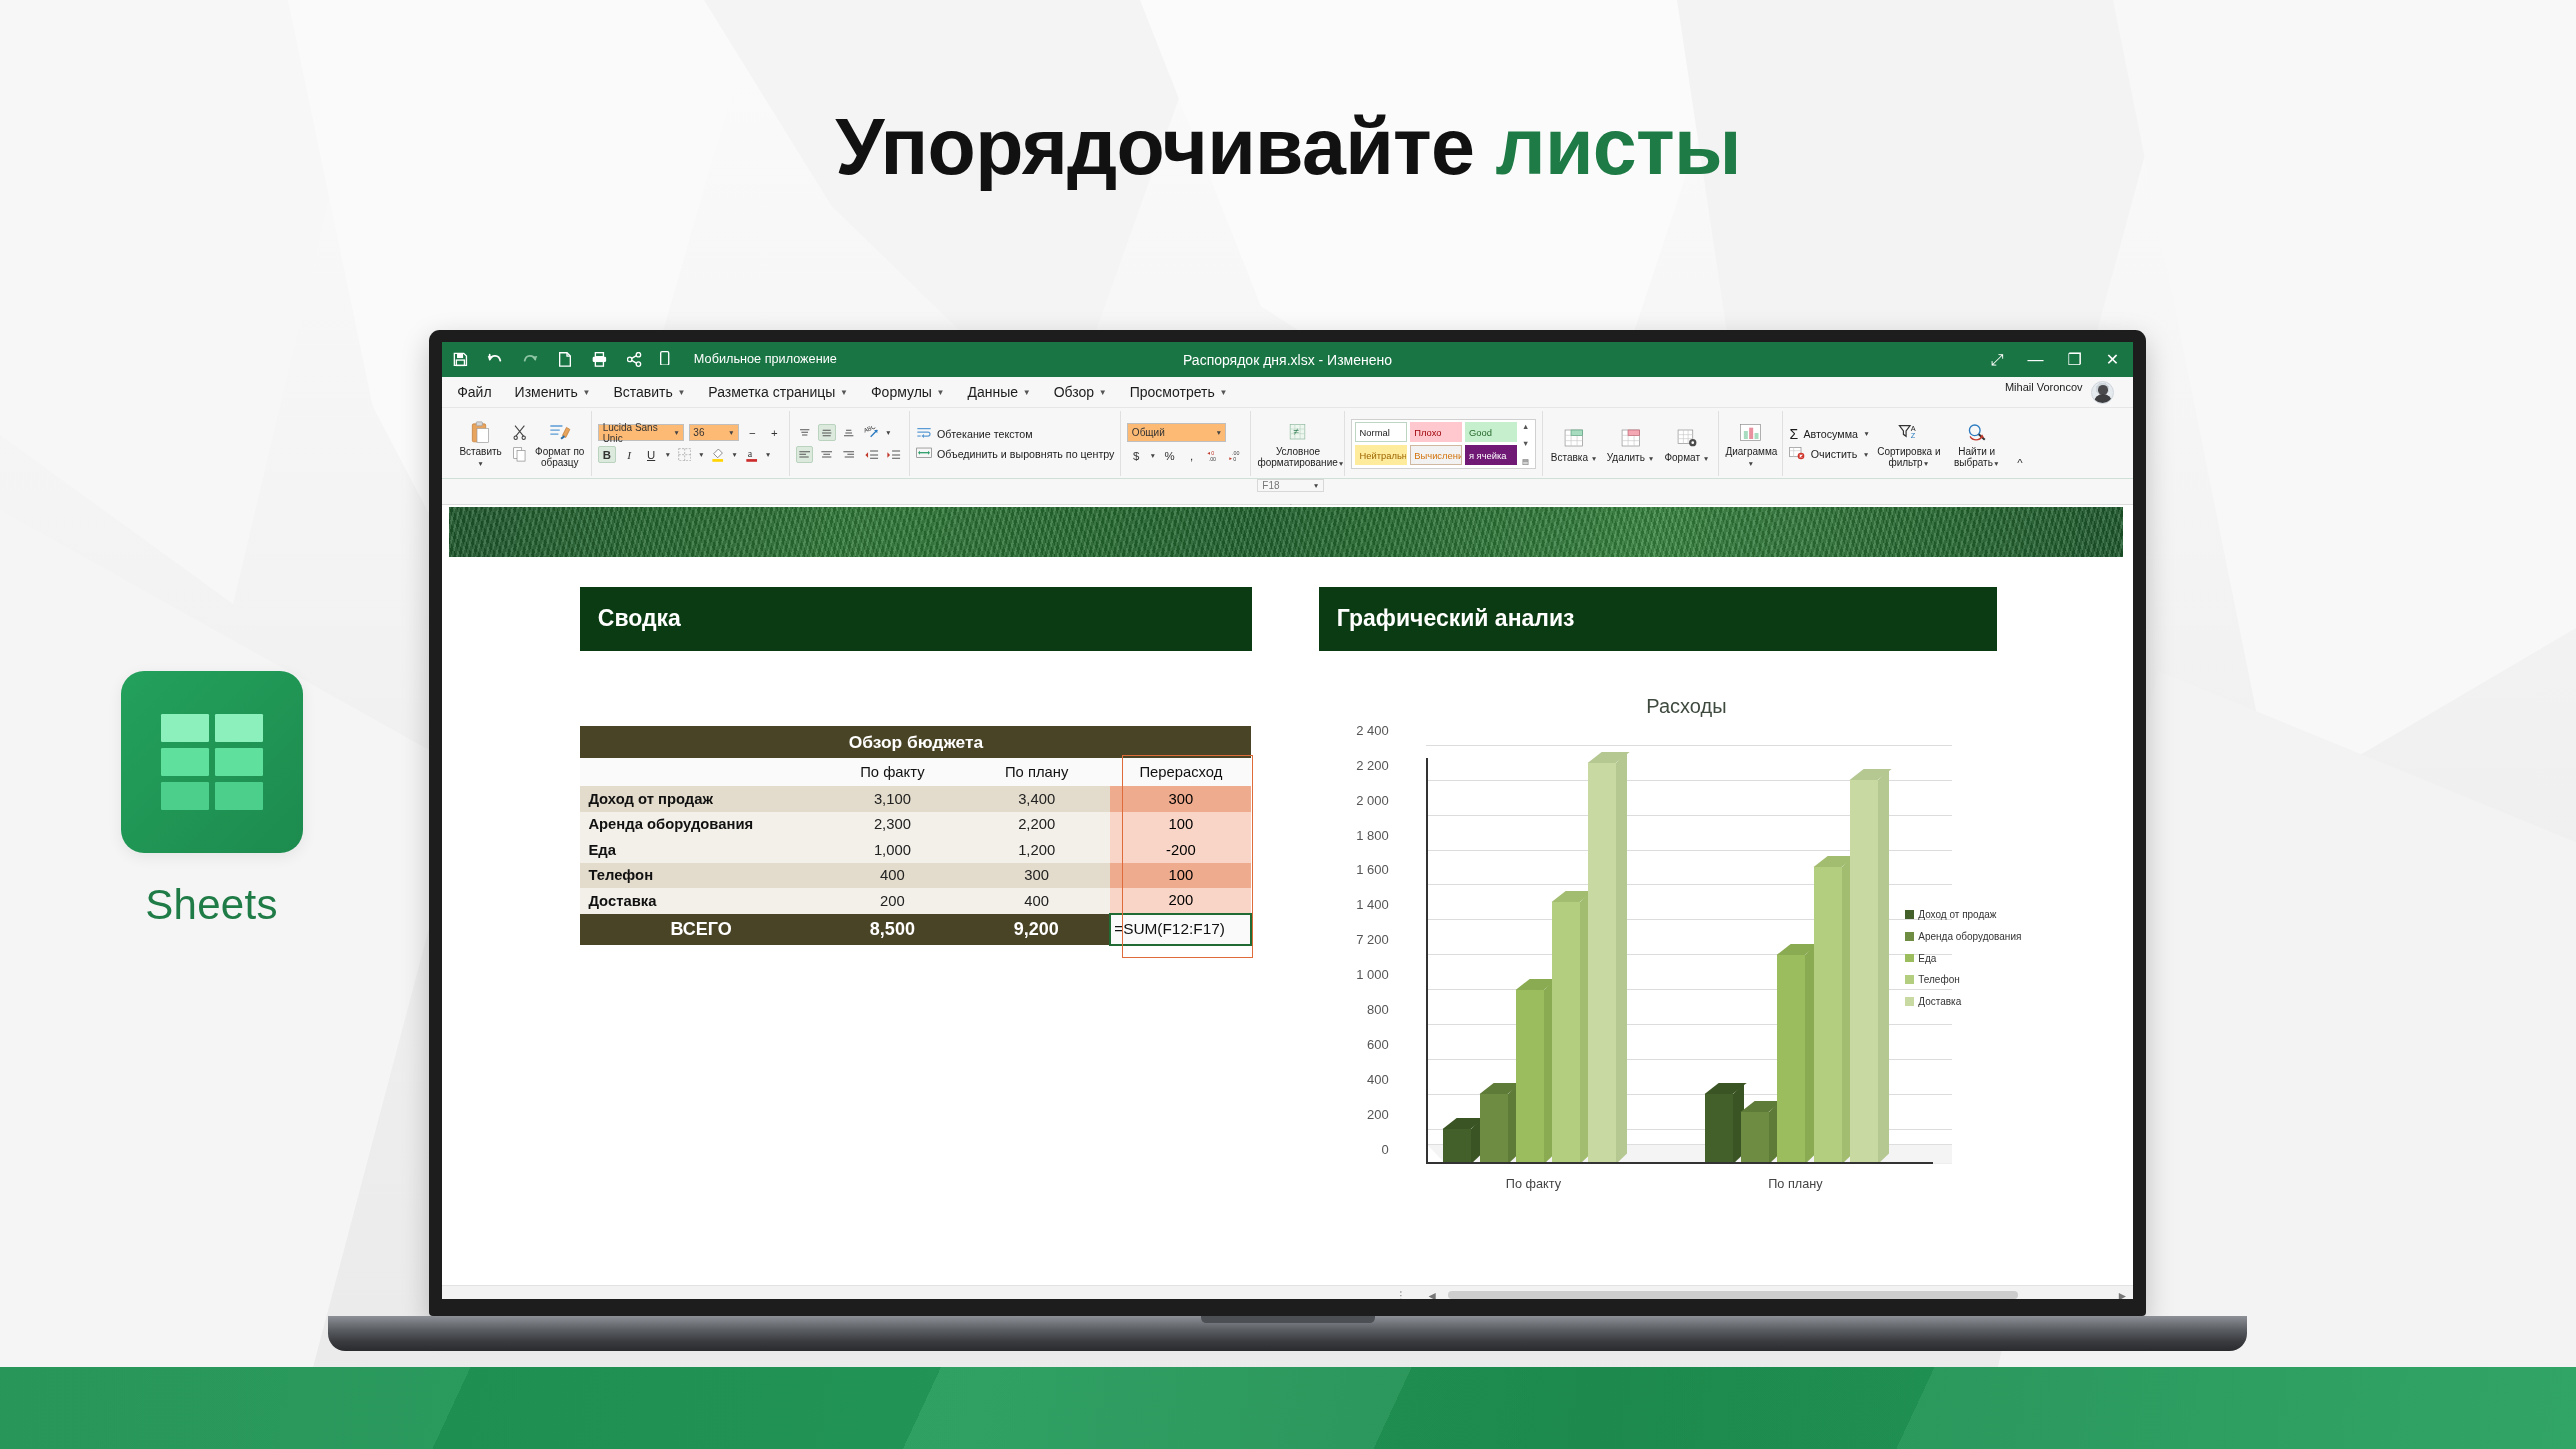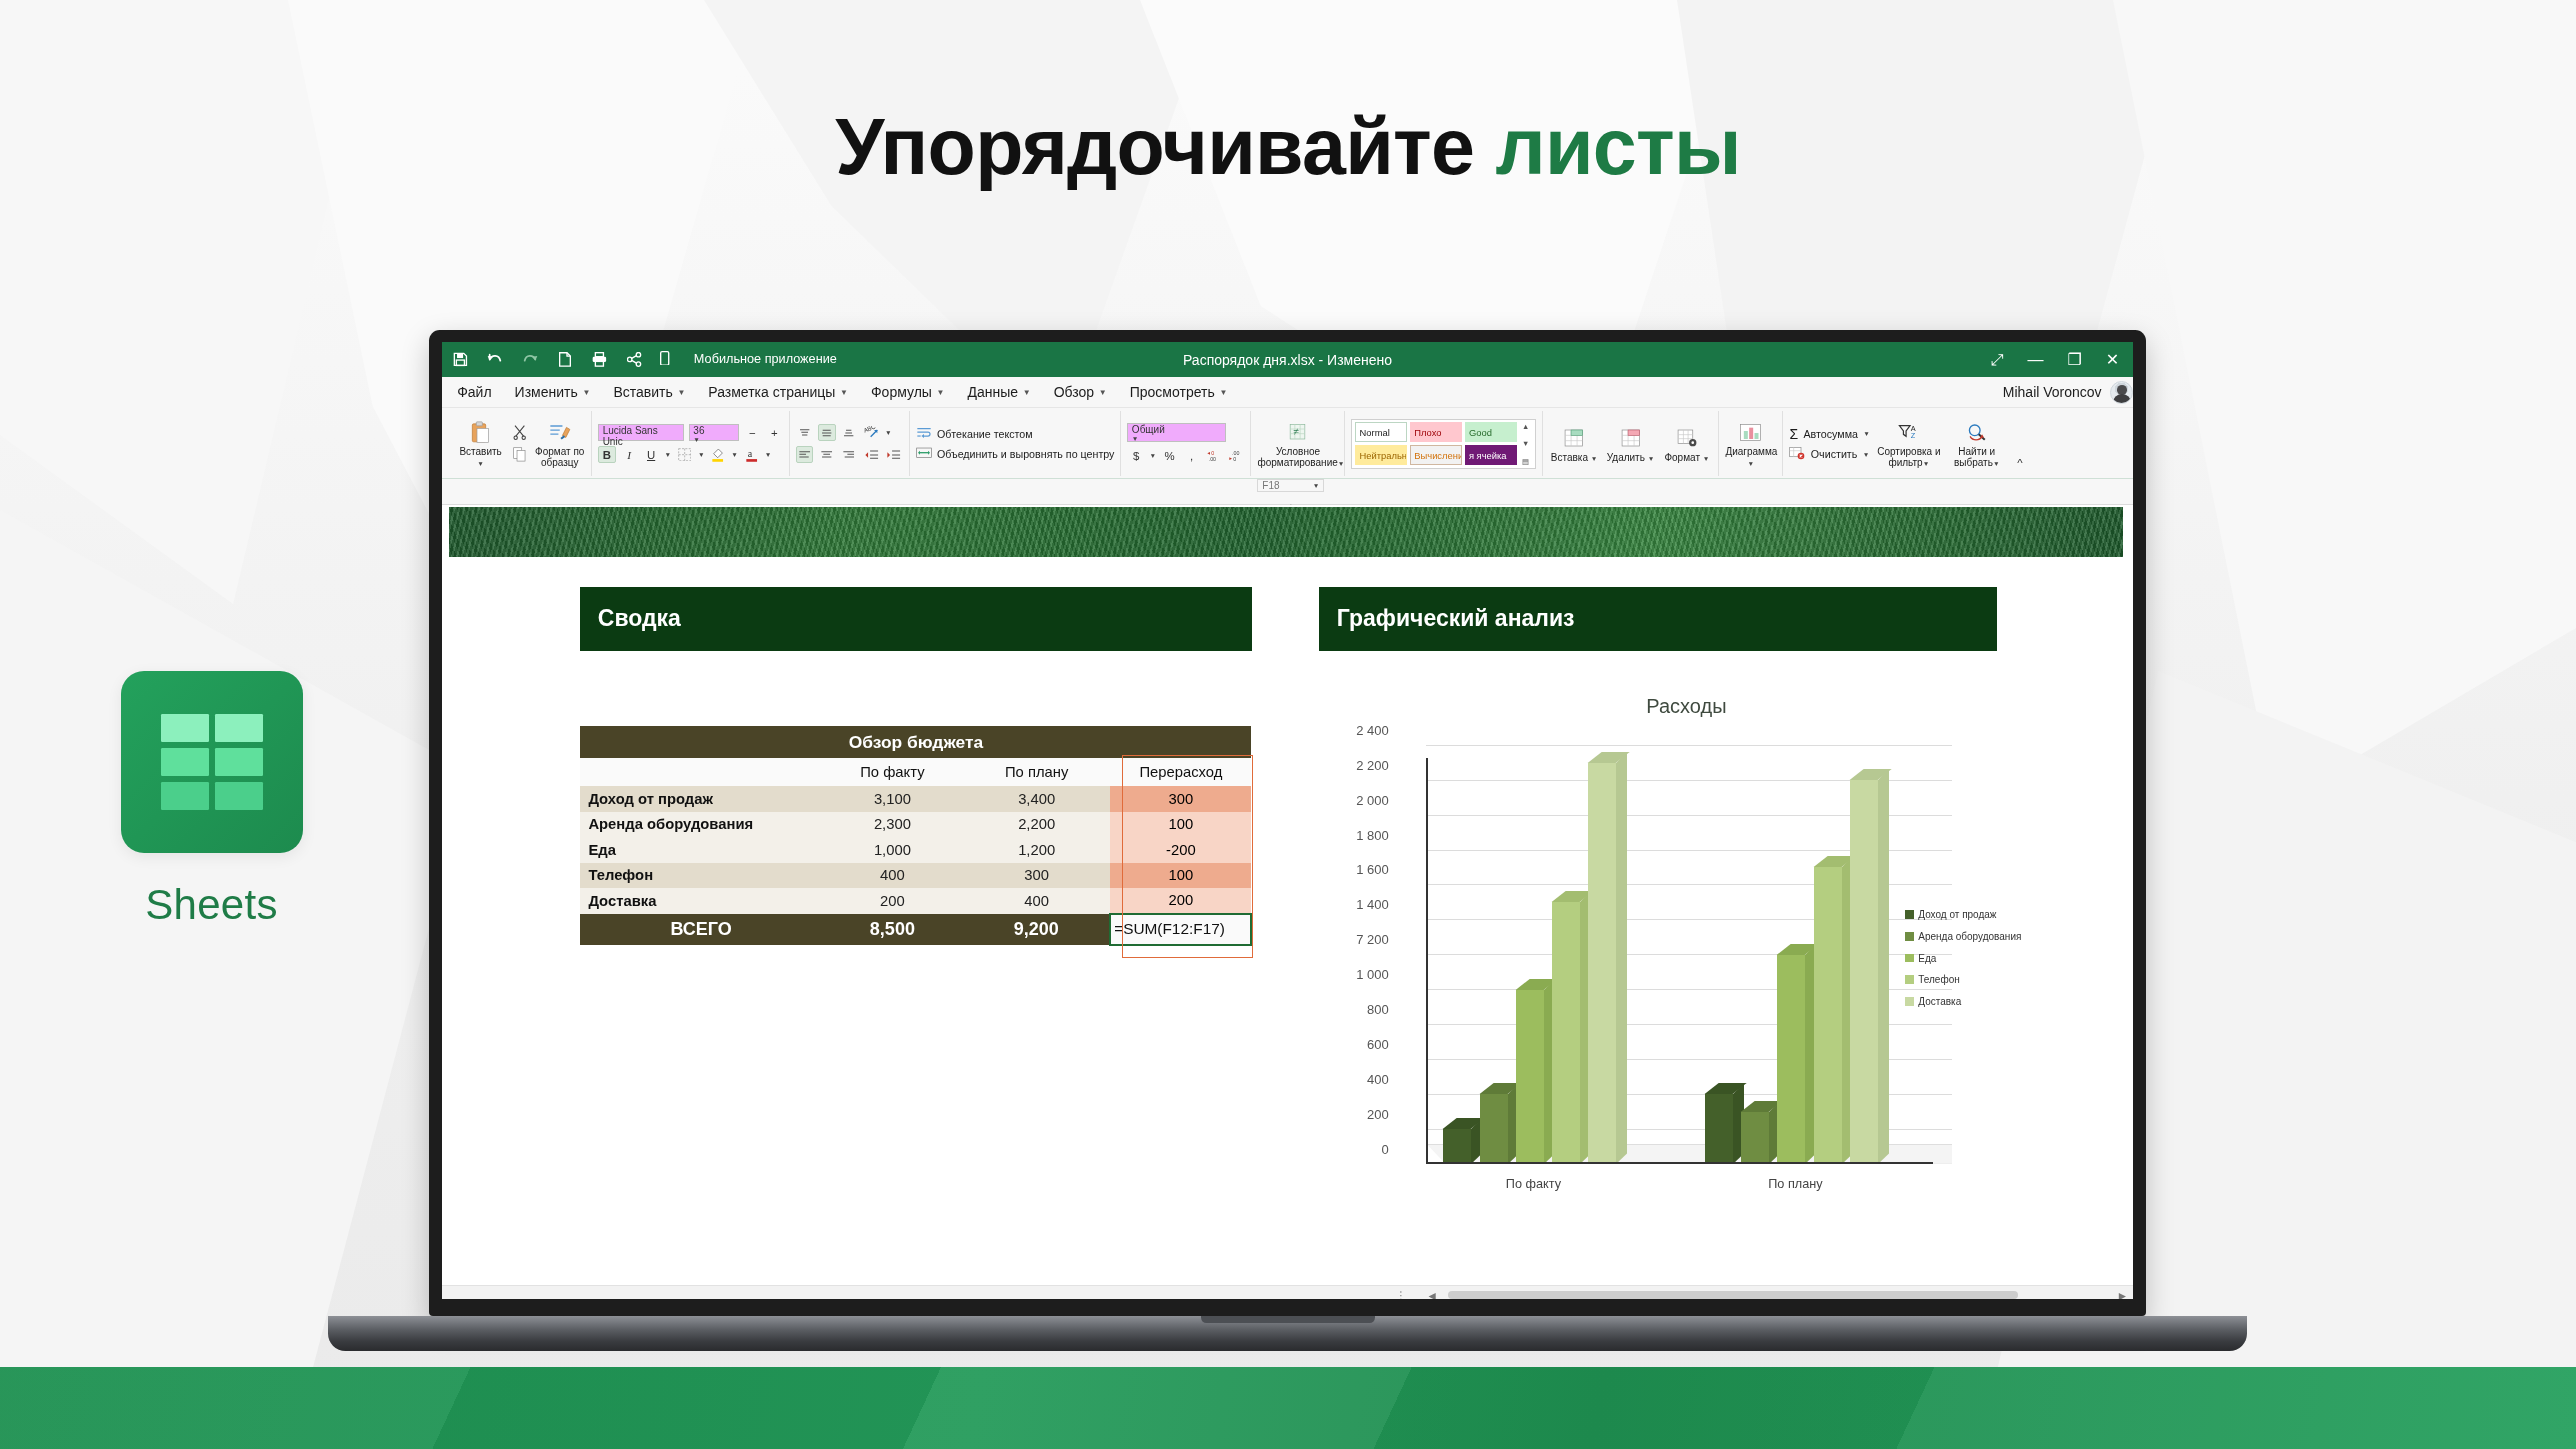--- a/index.html
+++ b/index.html
@@ -99,43 +99,43 @@
   .winbtns span { font-size:16px; line-height:1; cursor:default; }
 
   
   .menubar {
     height: 31px; background:#f7f7f7; display:flex; align-items:center;
     padding-left: 14.8px; gap: 23px; font-size:14px; color:#1c1c1c;
     border-bottom:0.7px solid #e6e6e6; position:relative;
   }
   .menubar .mi { display:flex; align-items:center; gap:4.7px; white-space:nowrap; }
   .menubar .caret { font-size:8px; color:#555; }
-  .account { margin-left:auto; display:flex; align-items:center; gap:8px; padding-right:0; font-size:14px; }
+  .account { margin-left:auto; display:flex; gap:8px; padding-right:19px; font-size:11px; }
   .avatar {
     width:23px; height:23px; border-radius:50%;
     background: radial-gradient(circle at 50% 34%, #cfd6dc 0 38%, #e5eaee 38% 100%);
     border:0.7px solid #cfd6dc; position:relative; overflow:hidden;
   }
   .avatar::before{ content:""; position:absolute; left:6px; top:3.4px; width:10.7px; height:10px; border-radius:50%; background:#4a4a4c;}
   .avatar::after{ content:""; position:absolute; left:2.7px; bottom:0; width:17.4px; height:8.7px; border-radius:8.7px 8.7px 0 0; background:#3e3e40;}
 
   
   .ribbon {
     height: 71px; background:#f7f7f7; display:flex; align-items:stretch;
     border-bottom: 1.3px solid #cfe0d6; padding: 3.4px 5.4px 2px 6.7px; font-size:10.7px; color:#1c1c1c;
   }
   .grp { display:flex; align-items:center; gap:5.4px; padding: 0 6px; border-right:0.7px solid #e0e0e0; }
   .grp:last-child { border-right:none; }
   .bigbtn { width:51px; text-align:center; line-height:1.12; font-size:10px; }
   .bigbtn .gl { display:block; height:27px; display:flex; align-items:center; justify-content:center; }
   .col2 { display:flex; flex-direction:column; justify-content:center; gap:4.7px; }
   .row { display:flex; align-items:center; gap:4.7px; }
   .inp {
-    border:0.7px solid #bfbfbf; background:#f0abfc; height:17.4px; display:flex; 
-    padding:0 3.4px; font-size:10px; color:#333;flex-direction:column;
+    border:0.7px solid #bfbfbf; background:#fdba74; height:17.4px; display:flex; align-items:center;
+    padding:0 3.4px; font-size:10px; color:#333;
   }
   .fontname { width:86px; justify-content:space-between; }
   .fontsize { width:50px; justify-content:space-between; }
   .numfmt { width:99px; justify-content:space-between; height:19px; }
   .sq { width:17.4px; height:17.4px; display:flex; align-items:center; justify-content:center; font-size:11.4px; color:#333; border-radius:2px;}
   .sq.act { background:#dceade; border:0.7px solid #b9d3be; }
   .sq.b { font-weight:700; }
   .sq.i { font-style:italic; font-family:"Liberation Serif",serif; }
   .sq.u { text-decoration:underline; }
   .mini-caret { font-size:6.7px; color:#444; }

